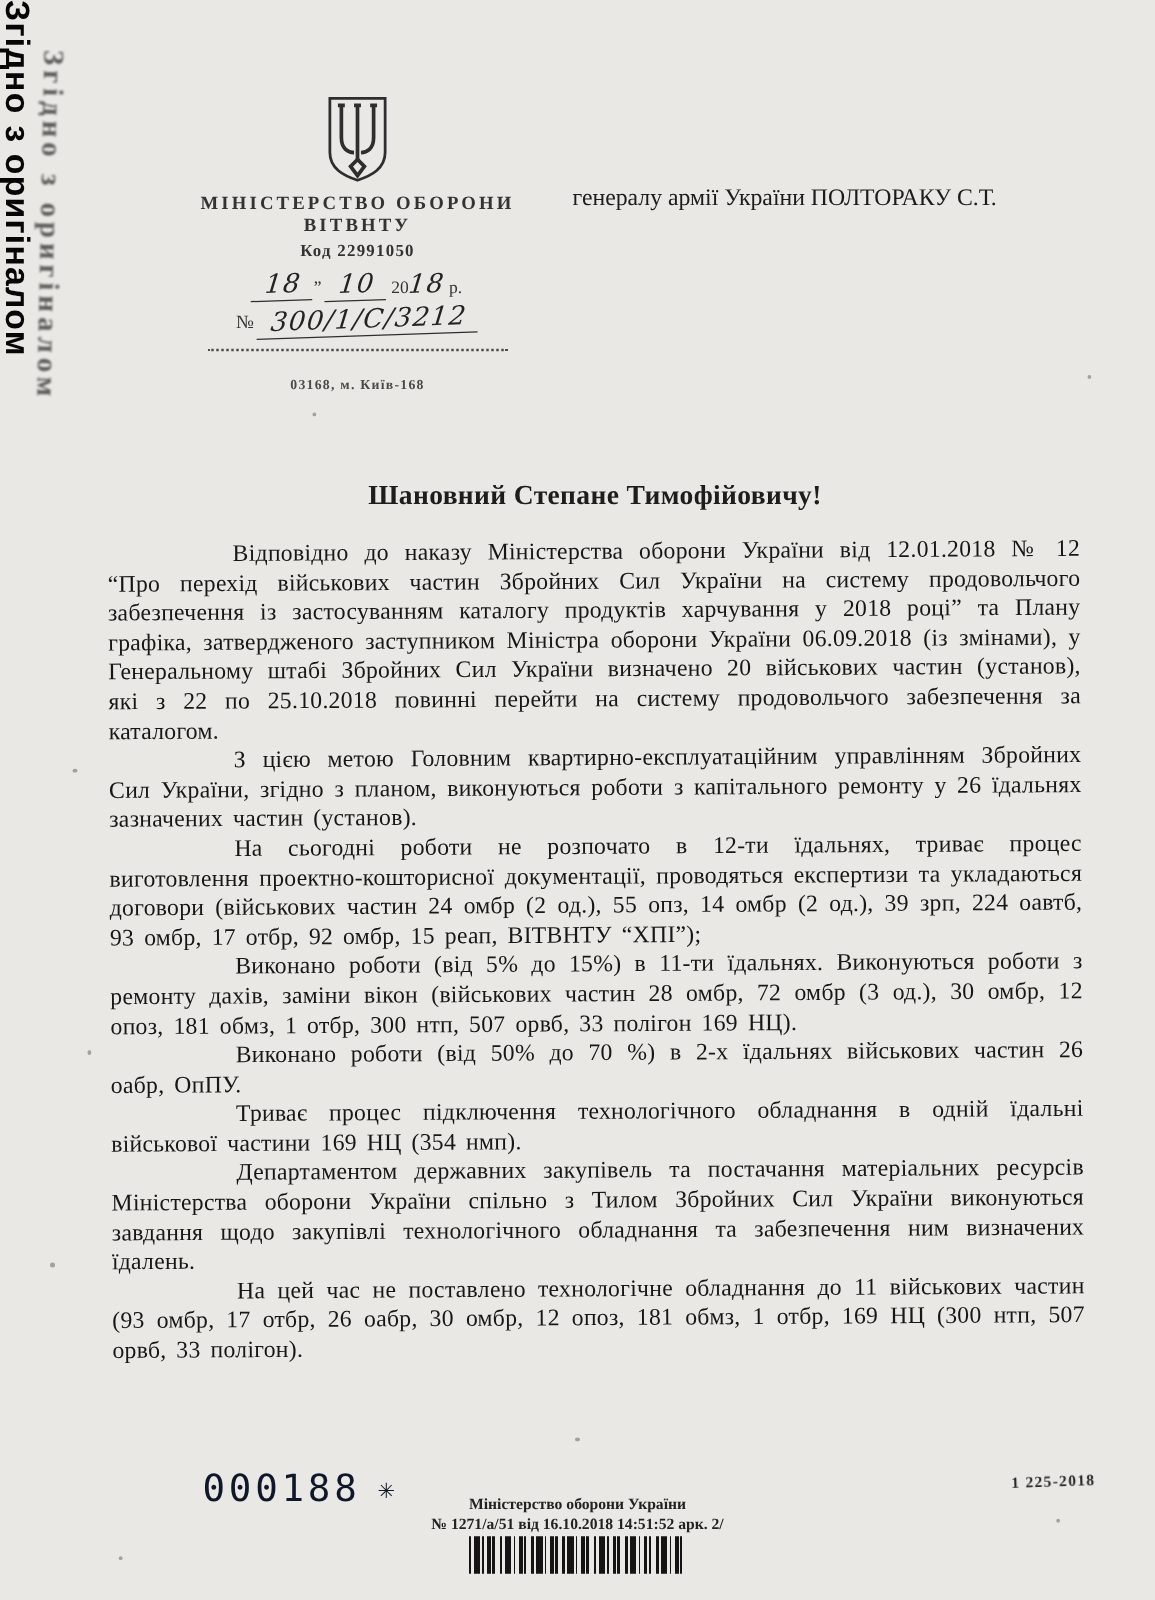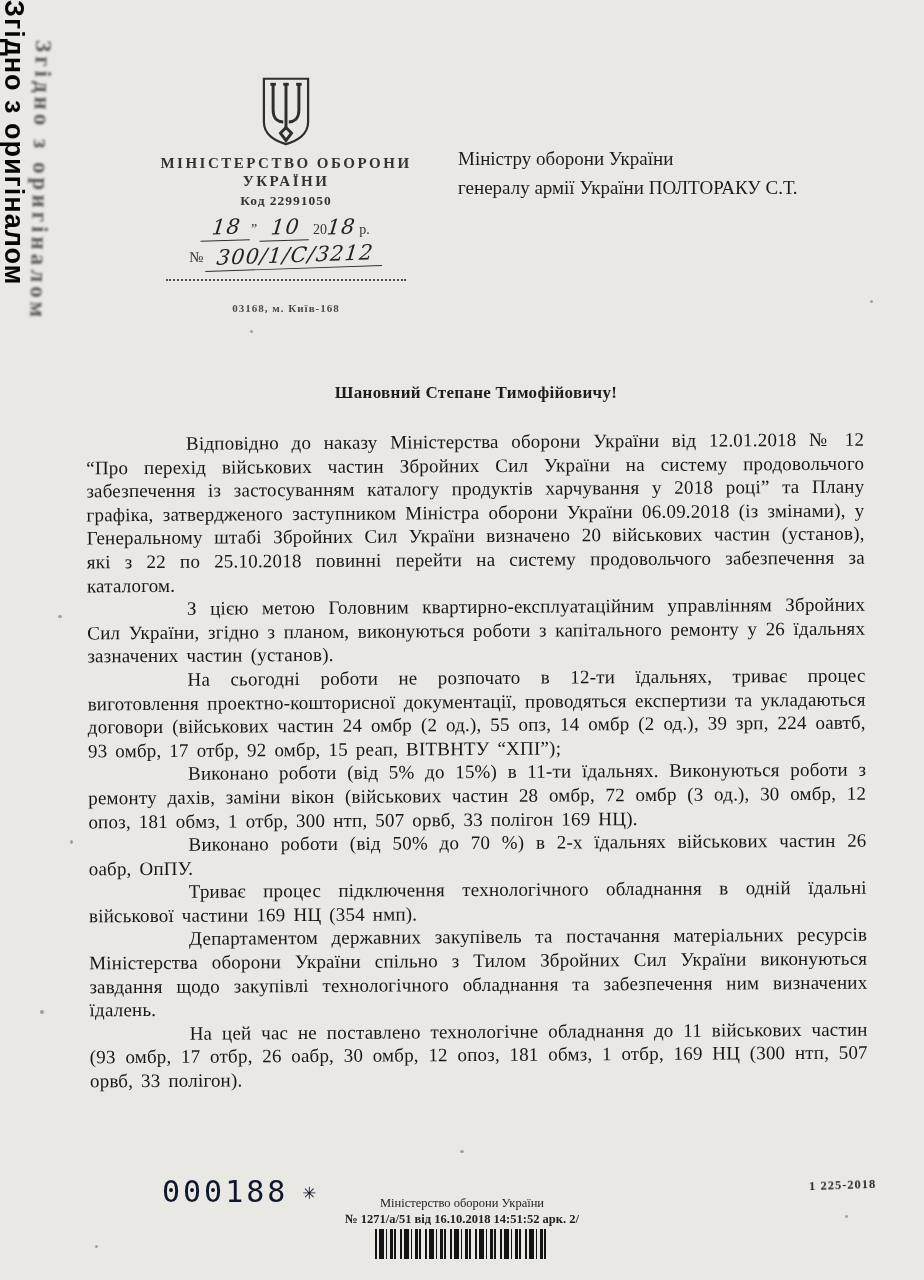--- a/index.html
+++ b/index.html
@@ -33,36 +33,36 @@
   }
   .u{border-bottom:1.6px solid #2e2e2e;padding:0 10px 1px 10px;}
   .date-row{margin-top:6px;font-size:14px;white-space:nowrap;}
   .num-row{margin-top:2px;font-size:15px;white-space:nowrap;}
   .divider{border-top:2.2px dotted #4e4e4e;width:240px;margin:10px auto 0 auto;filter:blur(0.4px);}
   .lh-addr{font-size:11px;font-weight:bold;letter-spacing:1px;margin-top:21px;color:#4a4a4a;filter:blur(0.4px);}
   
   .addressee{position:absolute;left:458px;top:144px;font-size:19px;line-height:29px;color:#1c1c1c;}
   
   .salutation{position:absolute;left:88px;right:60px;top:383px;text-align:center;
-    font-size:17px;font-weight:600;letter-spacing:.3px;}
+    font-size:22px;font-weight:600;letter-spacing:.3px;}
   
   .body-text{
     position:absolute;left:88px;right:58px;top:430px;
     font-size:19px;line-height:23.6px;text-align:justify;color:#171717;
     transform:rotate(-0.35deg);word-spacing:3px;letter-spacing:.2px;
   }
   .body-text p{margin:0;text-indent:100px;}
   
   .page-stamp{position:absolute;left:162px;top:1174px;font-family:"DejaVu Sans Mono",monospace;
     font-weight:normal;font-size:30px;letter-spacing:3px;color:#0f172a;filter:blur(0.3px);}
   .page-stamp .sym{font-size:22px;vertical-align:3px;margin-left:14px;letter-spacing:0;}
   .case-ref{position:absolute;right:48px;top:1178px;font-size:12.5px;font-weight:bold;
     letter-spacing:1px;color:#2a2a2a;filter:blur(0.4px);transform:rotate(-2deg);}
   .footer-center{position:absolute;left:0;right:0;top:1196px;text-align:center;color:#222;}
-  .footer-org{font-size:12.5px;font-weight:normal;filter:blur(0.3px);}
+  .footer-org{font-size:12.5px;font-weight:bold;filter:blur(0.3px);}
   .footer-ref{font-size:12.5px;font-weight:bold;margin-top:1px;filter:blur(0.3px);}
   .barcode{
     width:174px;height:30px;margin:2px auto 0 auto;
     background:
       repeating-linear-gradient(90deg,
         #141414 0 2px, transparent 2px 4px,
         #141414 4px 9px, transparent 9px 11px,
         #141414 11px 12px, transparent 12px 15px,
         #141414 15px 18px, transparent 18px 19px,
         #141414 19px 21px, transparent 21px 25px);
@@ -85,42 +85,41 @@
         <path d="M16 9 V37 C16 47 22 50 27 50"></path>
         <path d="M44 9 V37 C44 47 38 50 33 50"></path>
         <path d="M13 9 H19"></path>
           <path d="M27 9 H33"></path>
           <path d="M41 9 H47"></path>
         <path d="M30 56 L24 62 L30 70 L36 62 Z"></path>
       </g>
     </svg>
     <div class="lh-org">
       <div>МІНІСТЕРСТВО ОБОРОНИ</div>
-      <div>УКРАЇНИ</div>
+      <div>ВІТВНТУ</div>
     </div>
     <div class="lh-code">Код 22991050</div>
 
     <div class="date-row">
       <span class="hw u">18</span><span>”</span>
       <span class="hw u">10</span>
       <span>20</span><span class="hw">18</span>
       <span>р.</span>
     </div>
 
     <div class="num-row">
       <span>№</span>
       <span class="hw u">300/1/С/3212</span>
     </div>
 
     <div class="divider"></div>
     <div class="lh-addr">03168, м. Київ-168</div>
   </div>
 
   <div class="addressee">
-    <div>Міністру оборони України</div>
     <div>генералу армії України ПОЛТОРАКУ С.Т.</div>
   </div>
 
   <div class="salutation">Шановний Степане Тимофійовичу!</div>
 
   <div class="body-text">
       <p class="para">Відповідно до наказу Міністерства оборони України від 12.01.2018 № 12 “Про перехід військових частин Збройних Сил України на систему продовольчого забезпечення із застосуванням каталогу продуктів харчування у 2018 році” та Плану графіка, затвердженого заступником Міністра оборони України 06.09.2018 (із змінами), у Генеральному штабі Збройних Сил України визначено 20 військових частин (установ), які з 22 по 25.10.2018 повинні перейти на систему продовольчого забезпечення за каталогом.</p>
       <p class="para">З цією метою Головним квартирно-експлуатаційним управлінням Збройних Сил України, згідно з планом, виконуються роботи з капітального ремонту у 26 їдальнях зазначених частин (установ).</p>
       <p class="para">На сьогодні роботи не розпочато в 12-ти їдальнях, триває процес виготовлення проектно-кошторисної документації, проводяться експертизи та укладаються договори (військових частин 24 омбр (2 од.), 55 опз, 14 омбр (2 од.), 39 зрп, 224 оавтб, 93 омбр, 17 отбр, 92 омбр, 15 реап, ВІТВНТУ “ХПІ”);</p>
       <p class="para">Виконано роботи (від 5% до 15%) в 11-ти їдальнях. Виконуються роботи з ремонту дахів, заміни вікон (військових частин 28 омбр, 72 омбр (3 од.), 30 омбр, 12 опоз, 181 обмз, 1 отбр, 300 нтп, 507 орвб, 33 полігон 169 НЦ).</p>

